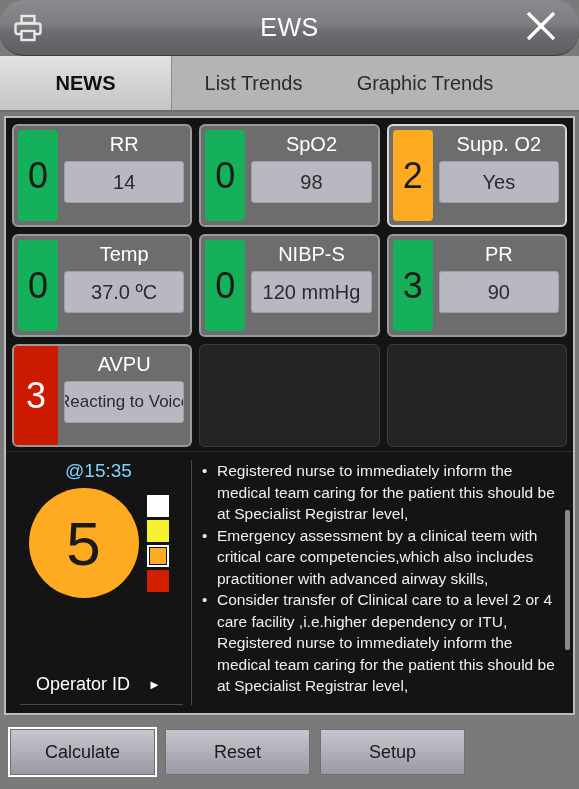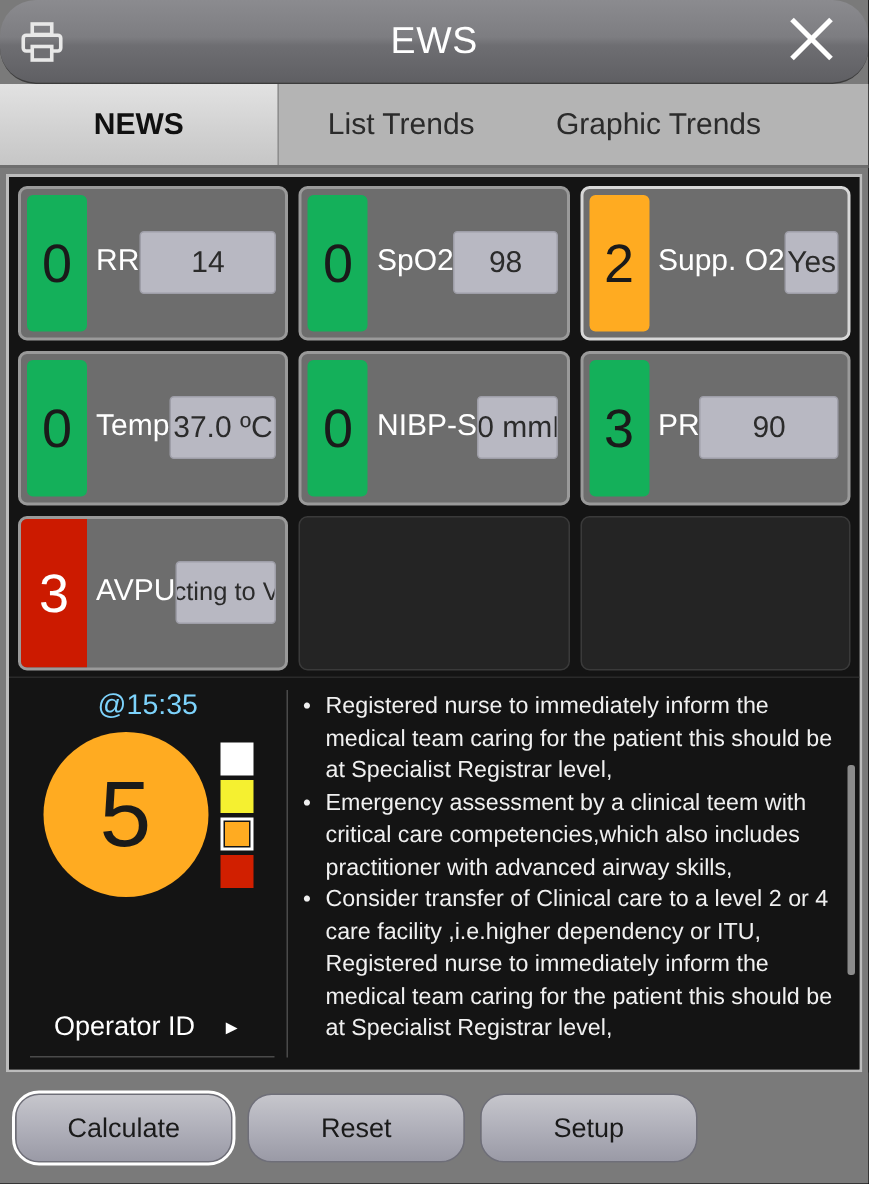--- a/index.html
+++ b/index.html
@@ -60,21 +60,21 @@
     color:#2b2b2b;
     cursor:pointer;
     position:relative;
   }
   .tab.active {
     background:linear-gradient(to bottom,#e2e2e2 0%, #d2d2d2 55%, #c6c6c6 100%);
     color:#101010;
     border-right:1px solid #8e8e8e;
     font-weight:bold;
   }
-  .tab.t1 { width:186px; }
+  .tab.t1 { width:172px; }
   .tab.t2 { width:163px; }
   .tab.t3 { width:180px; }
   .tab-rest { flex:1; }
 
   
   .content-frame {
     flex:1;
     margin:4px 4px 0 4px;
     border:2px solid #bcbcbc;
     background:#141414;
@@ -115,21 +115,21 @@
     font-size:36px;
     color:#1a1a1a;
   }
   .score-box.full {
     margin:0; border-radius:0;
     width:44px; flex:0 0 44px;
     color:#ffffff;
   }
   .tile-body {
     flex:1;
-    display:flex; flex-direction:row;
+    display:flex; flex-direction:column;
     align-items:center;
     padding:3px 6px 6px 6px;
     min-width:0;
   }
   .tile-label {
     color:#ffffff;
     font-size:20px;
     line-height:30px;
     white-space:nowrap;
   }
@@ -258,21 +258,21 @@
     background:#7a7a7a;
     display:flex; align-items:center;
     padding:0 10px;
     gap:10px;
   }
   .btn {
     height:46px;
     width:145px;
     background:linear-gradient(to bottom,#c6c6cc 0%, #b0b0ba 50%, #9a9aa6 100%);
     border:1px solid #6e6e78;
-    border-radius:16px;
+    border-radius:0;
     color:#1a1a1a;
     font-size:18px;
     display:flex; align-items:center; justify-content:center;
     cursor:pointer;
   }
   .btn.focused {
     outline:2px solid #ffffff;
     outline-offset:0px;
   }
 </style>

